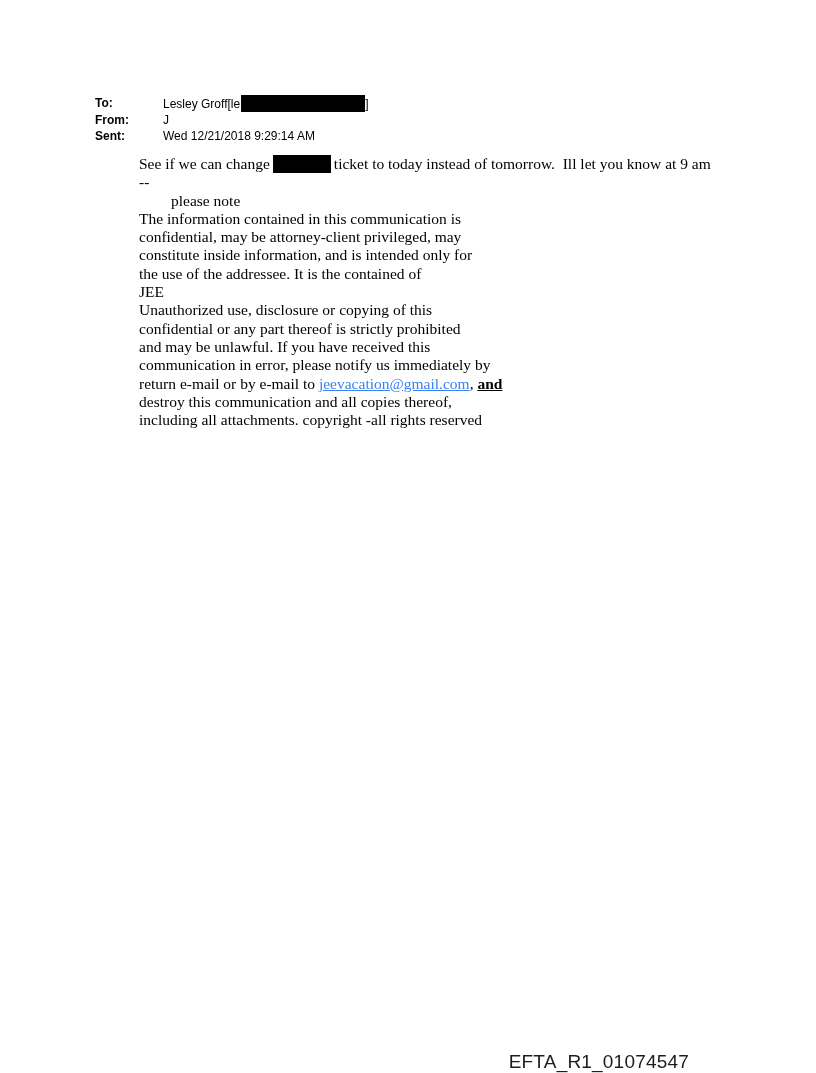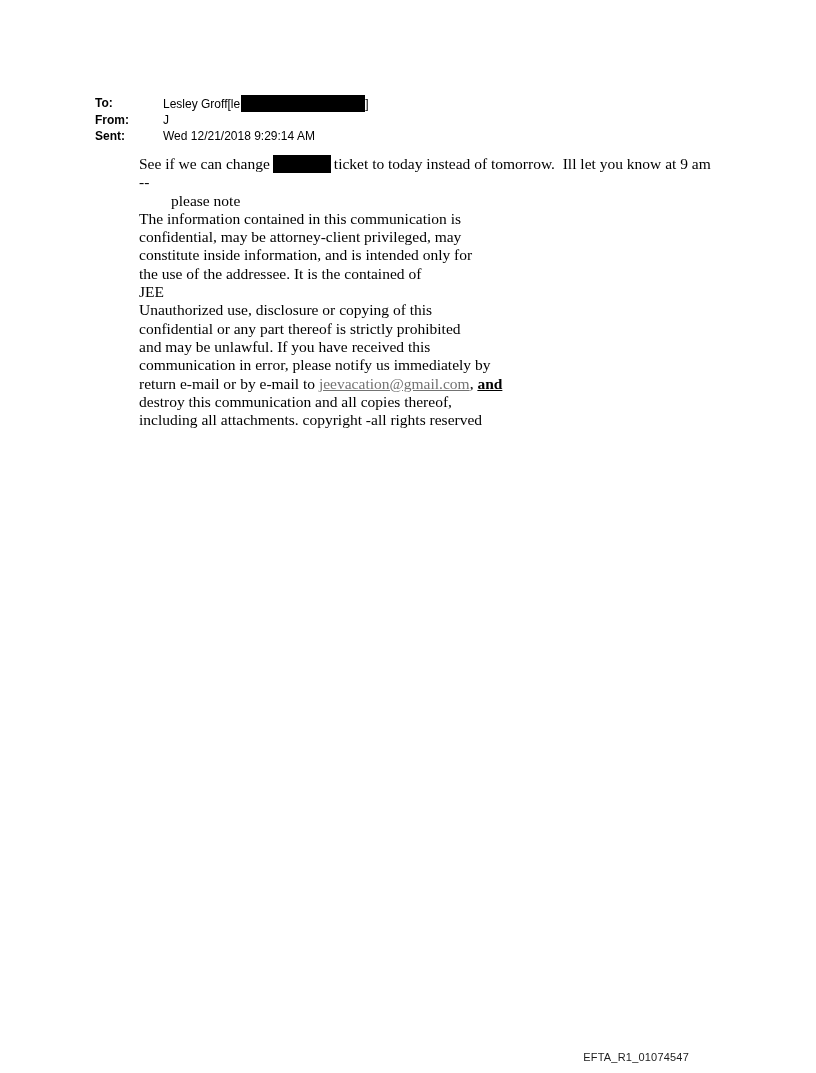--- a/index.html
+++ b/index.html
@@ -45,31 +45,31 @@
     top: 155px;
     font-family: "Liberation Serif", serif;
     font-size: 15.5px;
     line-height: 18.3px;
     color: #000000;
     margin-left: 44px;
   }
   .bline { white-space: pre; }
   .note-line { padding-left: 32px; }
   .email-link {
-    color: #737373;
+    color: #3b82f6;
     text-decoration: underline;
     cursor: pointer;
   }
   .bold-word { font-weight: bold; text-decoration: underline; }
   .footer {
     position: absolute;
     top: 1051px;
     right: 23px;
     font-family: "Liberation Sans", sans-serif;
-    font-size: 11px;
+    font-size: 19px;
     color: #1c1c1c;
     letter-spacing: 0.2px;
     margin-left: 36px;
   }
 </style>
 </head>
 <body>
 
 <div class="page">
 

